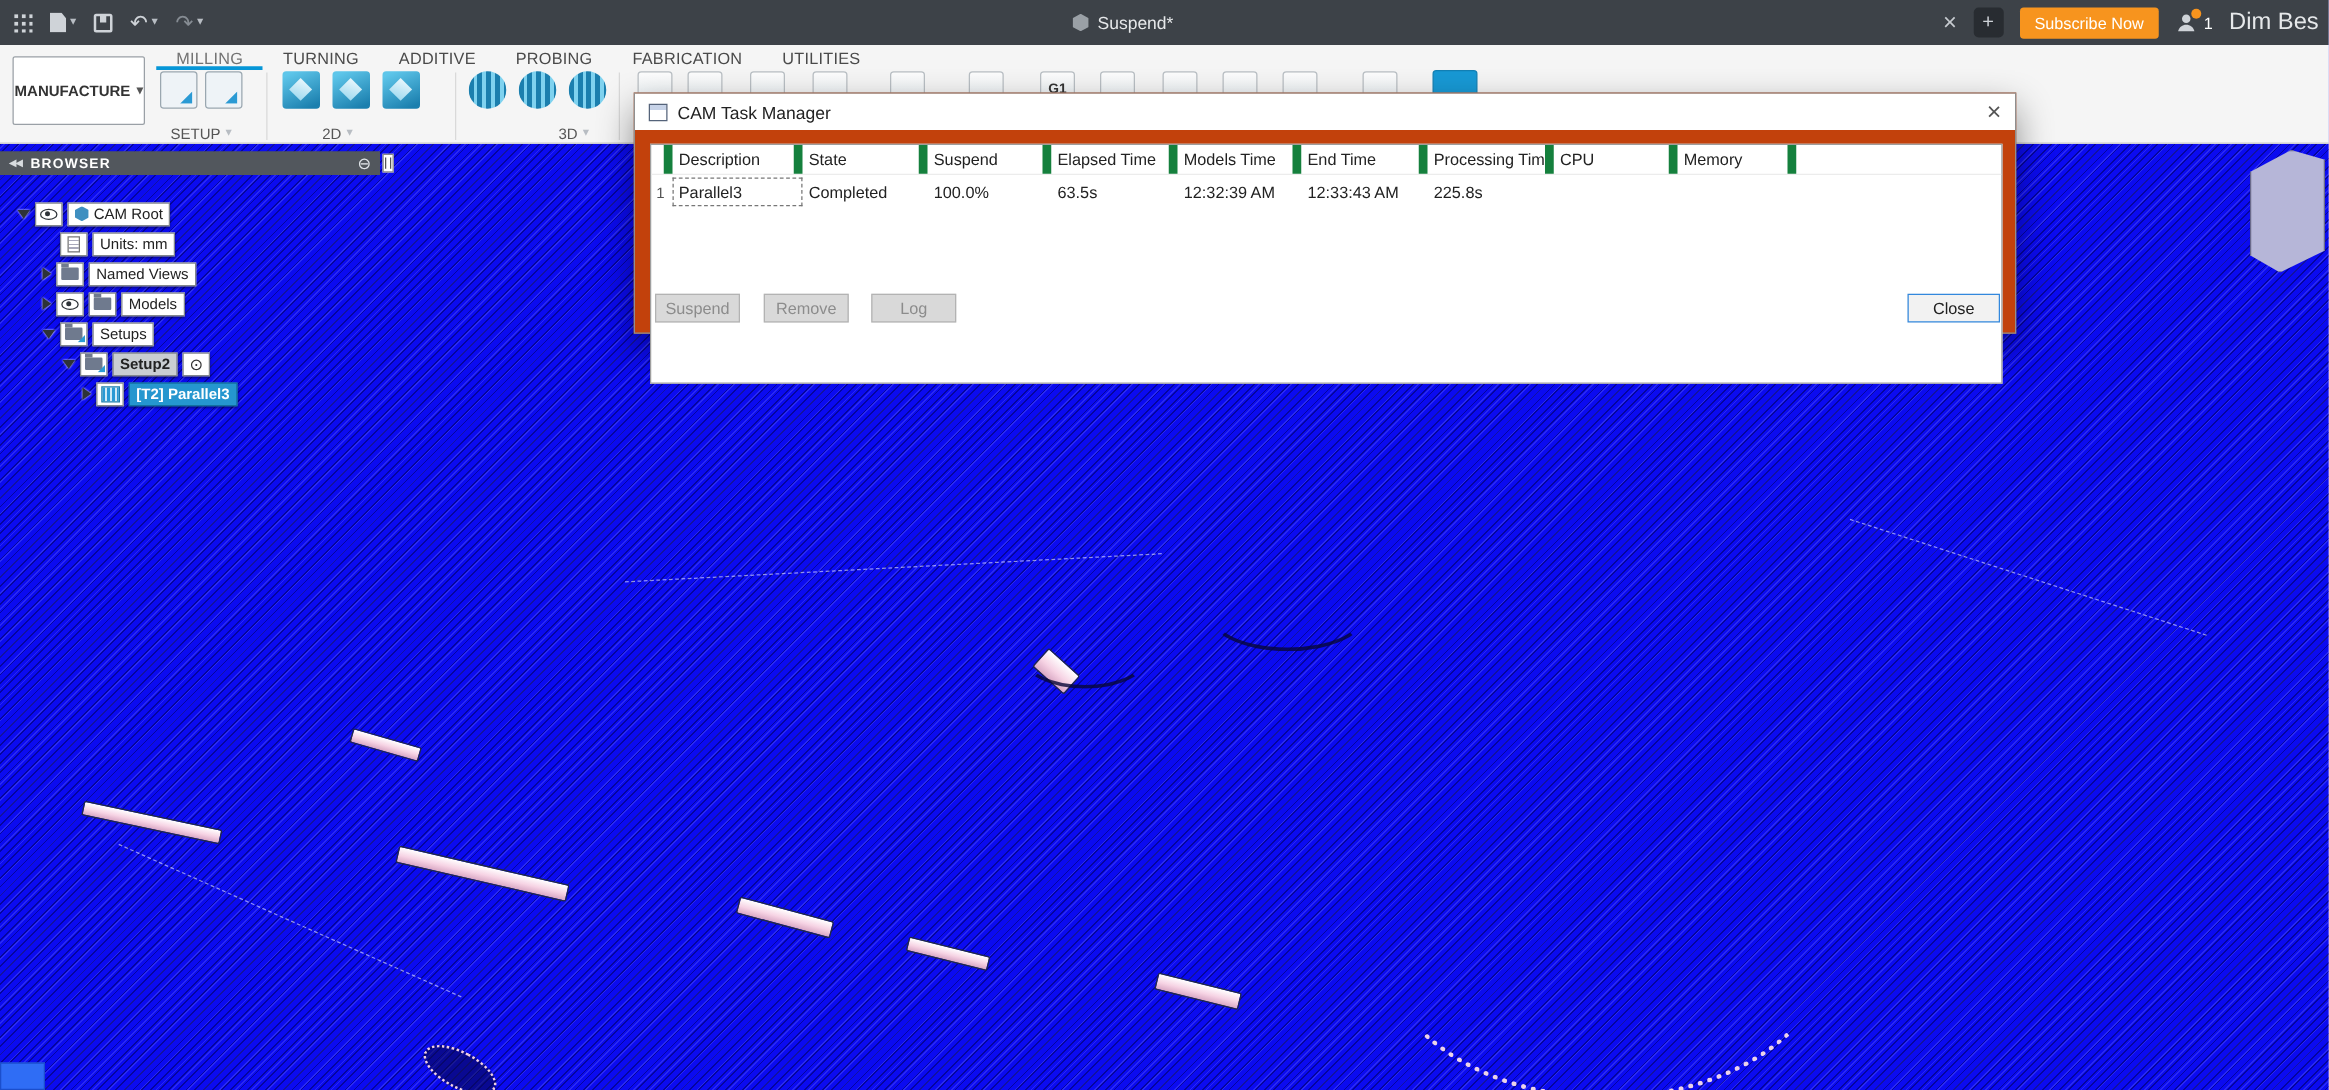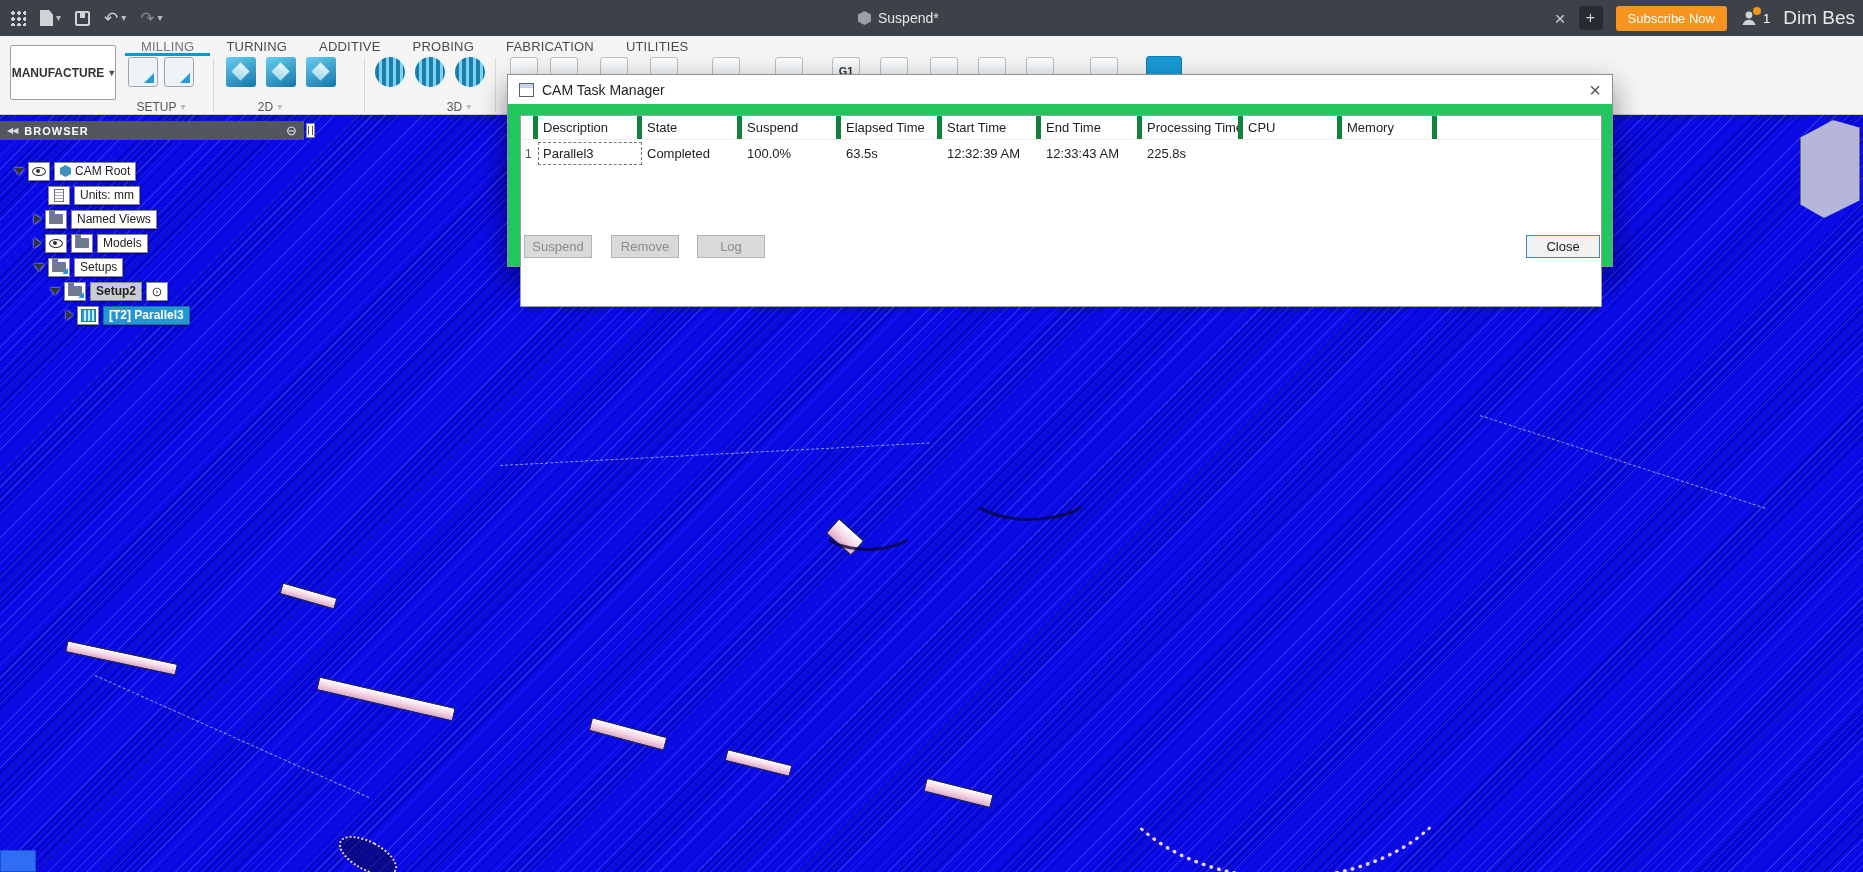--- a/index.html
+++ b/index.html
@@ -84,28 +84,28 @@
   .i-eye::after{content:"";position:absolute;left:3px;top:1px;width:4px;height:4px;border-radius:50%;background:#2e3338}
   .i-folder{width:14px;height:10px;background:#6f7a8e;border-radius:1px;position:relative;flex:none}
   .i-folder::before{content:"";position:absolute;top:-3px;left:0;width:6px;height:3px;background:#6f7a8e}
   .i-folder.setups::after{content:"";position:absolute;right:-2px;bottom:-2px;width:6px;height:6px;background:#2a9ad4;clip-path:polygon(0 100%,100% 0,100% 100%)}
   .i-doc{width:10px;height:13px;border:1px solid #777;background:repeating-linear-gradient(#fff 0 2px,#aab 2px 3px);flex:none}
   .i-cube{width:11px;height:12px;background:#3f8fc0;clip-path:polygon(50% 0,100% 25%,100% 75%,50% 100%,0 75%,0 25%);flex:none}
   .i-parallel{width:15px;height:13px;background:repeating-linear-gradient(90deg,#2a9ad4 0 2px,#cfeaf7 2px 4px);border:1px solid #1b7fae;flex:none}
   .radio-glyph{font-size:13px;color:#333;line-height:1}
 
   
-  .dialog{position:absolute;left:507px;top:74px;width:1106px;height:193px;background:#22c55e;border:1px solid #8f8f8f;box-shadow:0 12px 28px rgba(0,0,0,.45);z-index:50}
+  .dialog{position:absolute;left:507px;top:74px;width:1106px;height:193px;background:#c2410c;border:1px solid #8f8f8f;box-shadow:0 12px 28px rgba(0,0,0,.45);z-index:50}
   .dlg-titlebar{height:29px;background:#fff;display:flex;align-items:center;padding:0 11px;gap:8px}
   .dlg-icon{width:15px;height:14px;border:1px solid #55637a;background:linear-gradient(#c7d3e8 0 4px,#fff 4px);flex:none}
   .dlg-title{font-size:14px;color:#222;flex:1}
   .dlg-close{font-size:20px;color:#555;line-height:1}
   .dlg-table{position:absolute;left:12px;top:40px;width:1082px;height:192px;background:#fff;border:1px solid #9e9e9e}
   .thead{display:flex;height:24px;border-bottom:1px solid #ececec}
-  .th{font-size:13px;color:#222;padding:4px 0 0 5px;border-right:5px solid #15803d;overflow:hidden;white-space:nowrap}
+  .th{font-size:13px;color:#222;padding:4px 0 0 5px;border-right:7px solid #15803d;overflow:hidden;white-space:nowrap}
   .th.cfill{border-right:none}
   .tgut{width:17px;flex:none}
   .c0{width:104px;flex:none}.c1{width:100px;flex:none}.c2{width:99px;flex:none}.c3{width:101px;flex:none}
   .c4{width:99px;flex:none}.c5{width:101px;flex:none}.c6{width:101px;flex:none}.c7{width:99px;flex:none}.c8{width:95px;flex:none}
   .cfill{flex:1}
   .tbody-row{display:flex;height:27px;align-items:center}
   .td{font-size:13px;color:#222;padding-left:5px;white-space:nowrap}
   .td.tgut{color:#555;padding-left:4px;font-size:12px}
   .td.desc-sel{border:1px dashed #777;height:23px;display:flex;align-items:center;padding-left:4px}
   .dlg-buttons{position:absolute;left:0;right:0;bottom:8px;height:23px}
@@ -330,21 +330,21 @@
       <span class="dlg-close">×</span>
     </div>
 
     <div class="dlg-table">
       <div class="thead">
         <span class="th tgut"></span>
         <span class="th c0">Description</span>
         <span class="th c1">State</span>
         <span class="th c2">Suspend</span>
         <span class="th c3">Elapsed Time</span>
-        <span class="th c4">Start Time</span>
+        <span class="th c4">Models Time</span>
         <span class="th c5">End Time</span>
         <span class="th c6">Processing Time</span>
         <span class="th c7">CPU</span>
         <span class="th c8">Memory</span>
         <span class="th cfill"></span>
       </div>
       <div class="tbody-row">
         <span class="td tgut">1</span>
         <span class="td c0 desc-sel">Parallel3</span>
         <span class="td c1">Completed</span>

